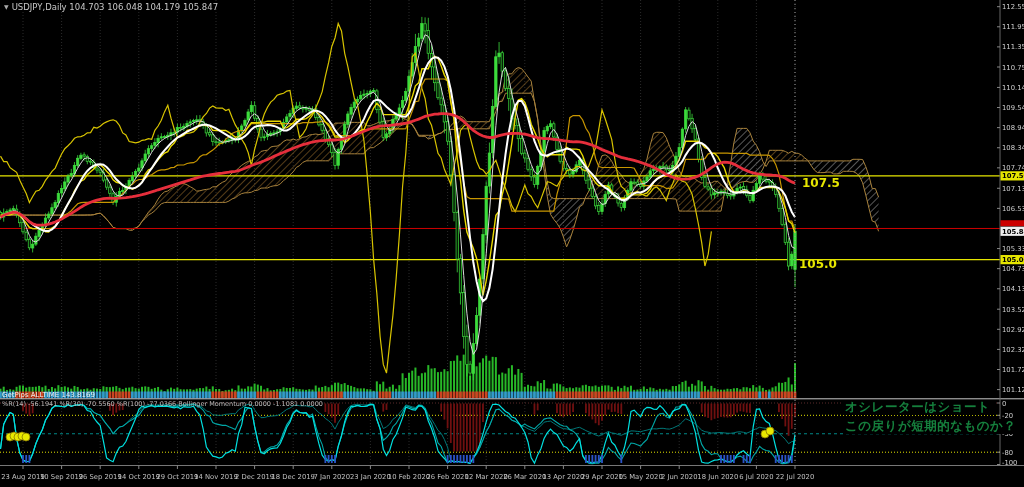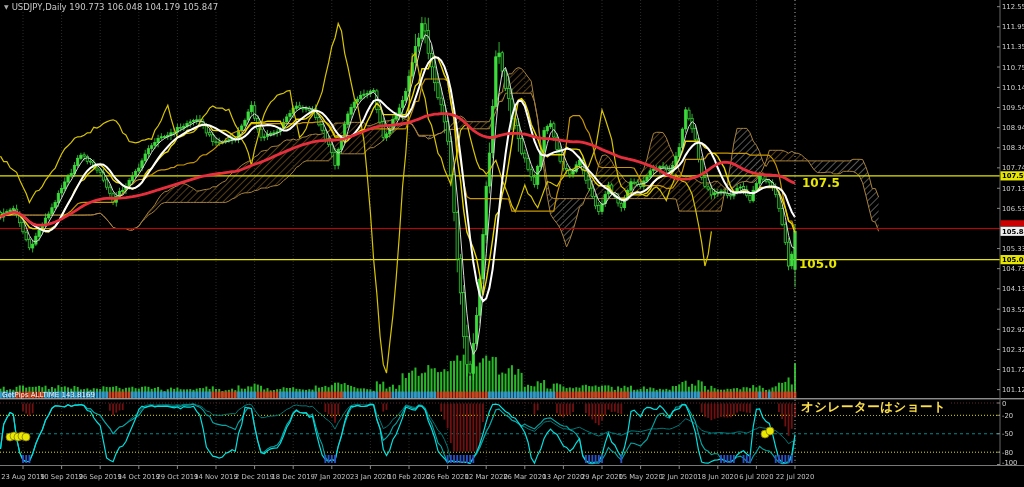--- a/index.html
+++ b/index.html
@@ -3,21 +3,21 @@
 <meta charset="utf-8">
 <style>
   html,body{margin:0;padding:0;background:#000;}
   .screen{position:relative;width:1024px;height:487px;background:#000;overflow:hidden;
           font-family:"DejaVu Sans",sans-serif;}
   #chart-svg{position:absolute;left:0;top:0;}
   .title{position:absolute;left:4px;top:2px;font-size:8.5px;color:#C8C8C8;white-space:nowrap;}
   .title .tri{font-size:6px;vertical-align:1px;color:#AAA;margin-right:3px;cursor:pointer;}
   .ind-header{position:absolute;left:2px;top:390.5px;font-size:7px;color:#F0F0F0;white-space:nowrap;z-index:3;text-align:right;}
   .ind-status{position:absolute;left:2px;top:400px;font-size:6.5px;color:#BDBDBD;white-space:nowrap;z-index:3;}
-  .note{position:absolute;left:799px;background:#000;color:#fde047;font-weight:bold;
+  .note{position:absolute;left:843px;background:#000;color:#15803d;font-weight:bold;
         font-size:12.5px;line-height:14px;padding:0 5px 1px 2px;letter-spacing:0.5px;z-index:4;white-space:nowrap;}
   #note1{top:400px}#note2{top:419px}#note3{top:438px}
   .lvl{position:absolute;color:#E6E600;font-weight:bold;font-size:12px;z-index:4;}
   #lvlU{left:802px;top:176px}#lvlL{left:799px;top:257px}
   .hotspot{position:absolute;z-index:5;}
   #priceAxisHotspot{left:1000px;top:0;width:24px;height:465px;}
   #timeAxisHotspot{left:0;top:466px;width:1024px;height:21px;}
 </style>
 </head>
 <body>
@@ -1292,25 +1292,27 @@
       <text x="679.2" y="479" fill="#C0C0C0" font-size="6.8" font-family="DejaVu Sans, sans-serif" text-anchor="middle">2 Jun 2020</text>
       <line x1="717.8000000000001" y1="465.5" x2="717.8000000000001" y2="469" stroke="#888"></line>
       <text x="717.8000000000001" y="479" fill="#C0C0C0" font-size="6.8" font-family="DejaVu Sans, sans-serif" text-anchor="middle">18 Jun 2020</text>
       <line x1="756.4" y1="465.5" x2="756.4" y2="469" stroke="#888"></line>
       <text x="756.4" y="479" fill="#C0C0C0" font-size="6.8" font-family="DejaVu Sans, sans-serif" text-anchor="middle">6 Jul 2020</text>
       <line x1="795" y1="465.5" x2="795" y2="469" stroke="#888"></line>
       <text x="795" y="479" fill="#C0C0C0" font-size="6.8" font-family="DejaVu Sans, sans-serif" text-anchor="middle">22 Jul 2020</text>
     </svg>
 
   <div class="title">
-    <span class="tri">▼</span><span>USDJPY,Daily  190.773 106.048 104.179 105.847</span>
+    <span class="tri">▼</span><span>USDJPY,Daily  104.703 106.048 104.179 105.847</span>
   </div>
 
   <div class="ind-header">GetPips ALLTIME 143.8169</div>
+  <div class="ind-status">%R(14) -56.1941   %R(30) -70.5560   %R(100) -77.0366   Bollinger Momentum 0.0000 -1.1081 0.0000</div>
 
   <div class="lvl" id="lvlU">107.5</div>
   <div class="lvl" id="lvlL">105.0</div>
 
   <div class="note" id="note1">オシレーターはショート</div>
+  <div class="note" id="note2">この戻りが短期的なものか？</div>
 
   <div class="hotspot" id="priceAxisHotspot"></div>
   <div class="hotspot" id="timeAxisHotspot"></div>
 </div>
 
 </body></html>

